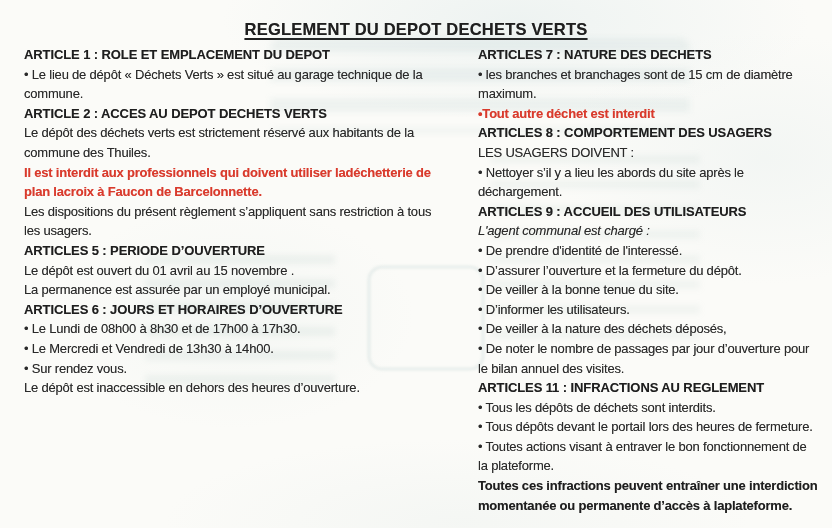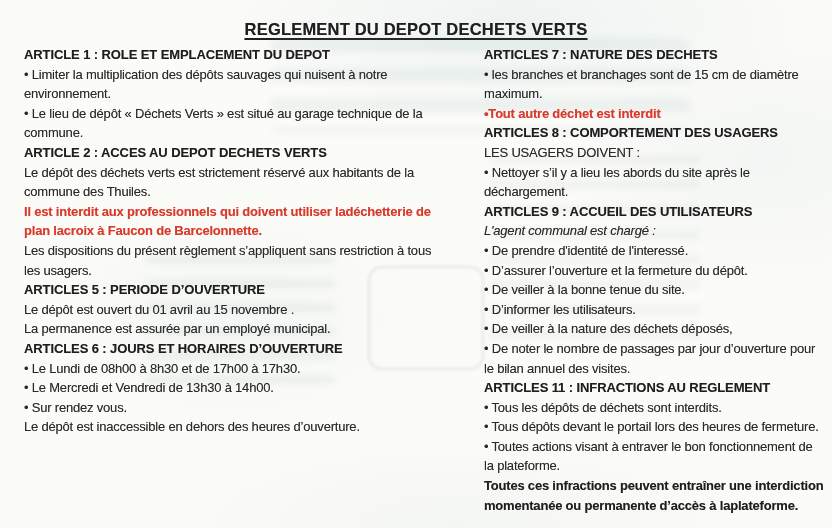--- a/index.html
+++ b/index.html
@@ -61,21 +61,21 @@
     text-underline-offset: 3px;
     text-decoration-thickness: 1.5px;
     text-shadow: 0 0 0.5px rgba(30,30,30,0.55);
   }
 
   .cols {
     position: relative;
     display: flex;
     padding-left: 24px;
     padding-right: 22px;
-    gap: 22px;
+    gap: 16px;
   }
   .col { position: relative; }
   .col-left  { width: 438px; flex: none; }
   .col-right { width: 364px; flex: none; }
 
   .blk {
     margin: 0;
     font-size: 13px;
     line-height: 19.6px;
     letter-spacing: -0.2px;
@@ -103,22 +103,20 @@
   <div class="ghost ghost-smudge-1"></div>
   <div class="ghost ghost-smudge-2"></div>
   <div class="ghost ghost-smudge-3"></div>
   <div class="ghost ghost-box"></div>
 
   <h1 class="page-title">REGLEMENT DU DEPOT DECHETS VERTS</h1>
 
   <div class="cols">
     <div class="col col-left" id="col-left">
         <p class="blk heading">ARTICLE 1 : ROLE ET EMPLACEMENT DU DEPOT</p>
-        <p class="blk body">• Limiter la multiplication des dépôts sauvages qui nuisent à notre
-environnement.</p>
         <p class="blk body">• Le lieu de dépôt « Déchets Verts » est situé au garage technique de la
 commune.</p>
         <p class="blk heading">ARTICLE 2 : ACCES AU DEPOT DECHETS VERTS</p>
         <p class="blk body">Le dépôt des déchets verts est strictement réservé aux habitants de la
 commune des Thuiles.</p>
         <p class="blk red">Il est interdit aux professionnels qui doivent utiliser ladéchetterie de
 plan lacroix à Faucon de Barcelonnette.</p>
         <p class="blk body">Les dispositions du présent règlement s’appliquent sans restriction à tous
 les usagers.</p>
         <p class="blk heading">ARTICLES 5 : PERIODE D’OUVERTURE</p>

